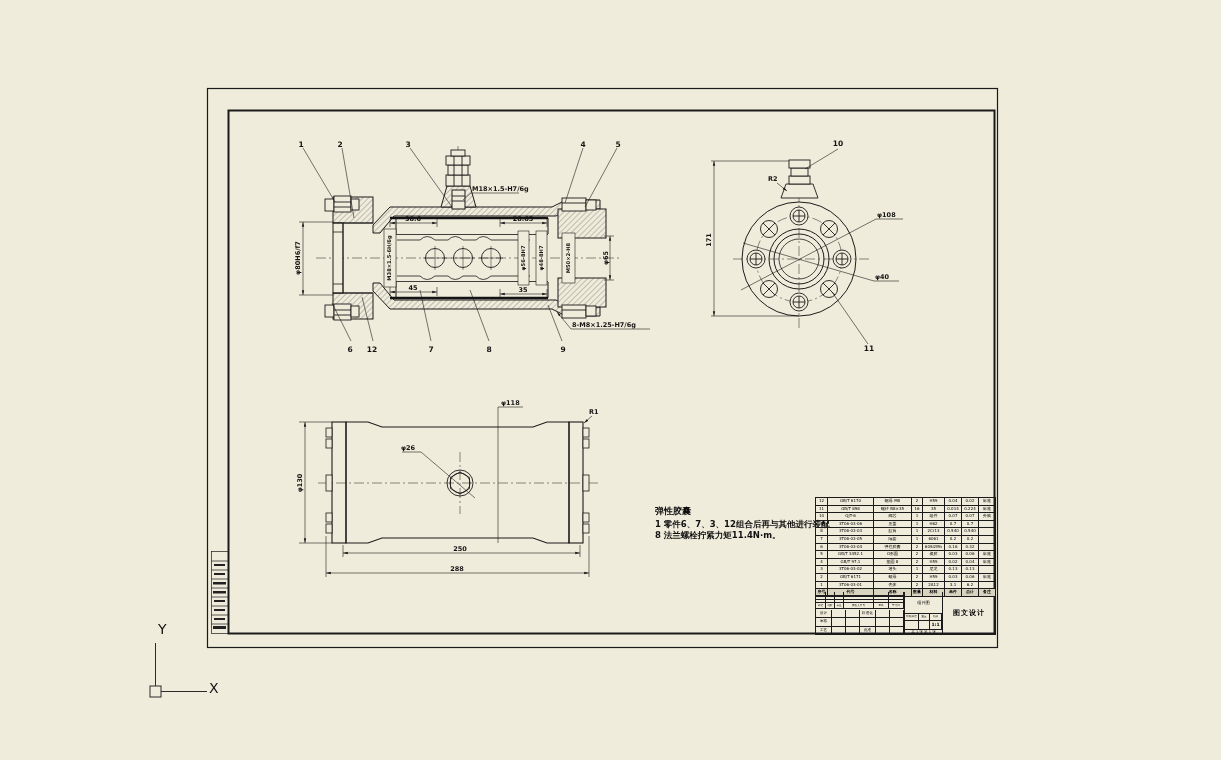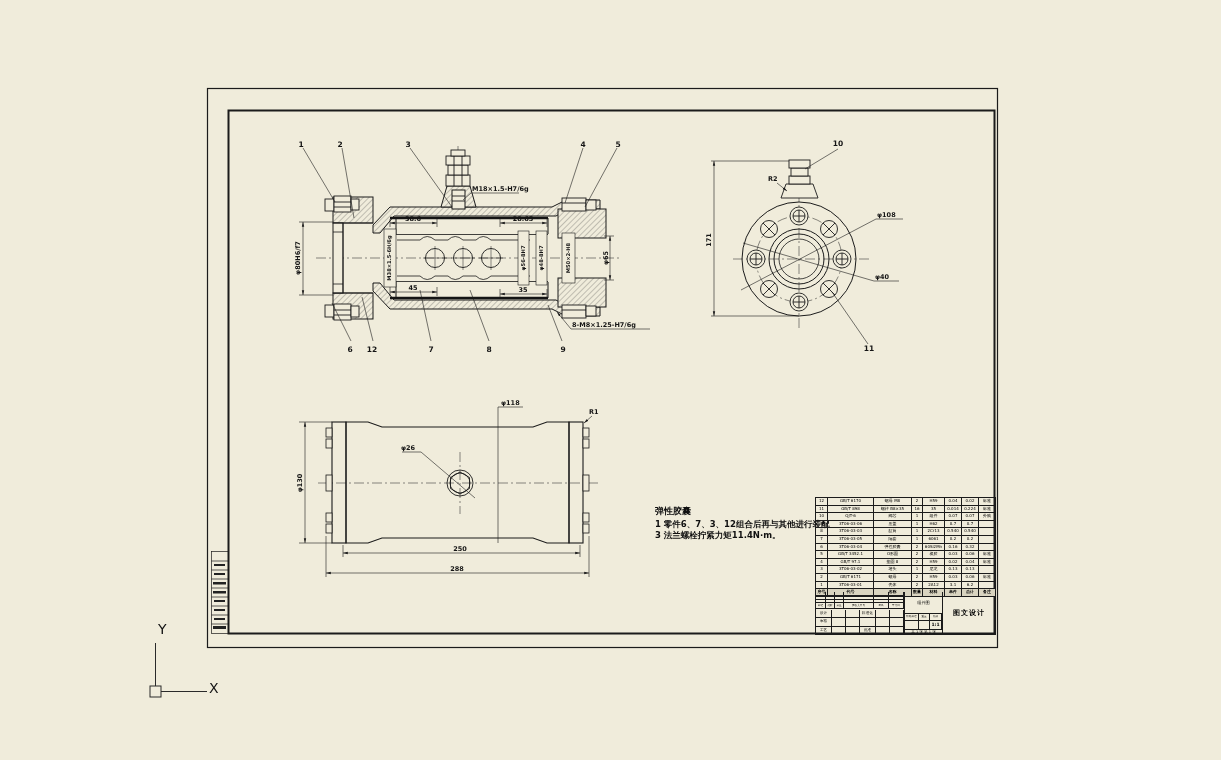--- a/index.html
+++ b/index.html
@@ -397,21 +397,21 @@
     <line x1="161" y1="691.5" x2="207" y2="691.5"></line>
     <text x="158" y="634" font-size="14" stroke="none" fill="#2a2a2a">Y</text>
     <text x="209" y="693" font-size="14" stroke="none" fill="#2a2a2a">X</text>
   </g>
 </svg>
 
 
 <div class="techreq">
   <div class="tr-title">弹性胶囊</div>
   <div>1 零件6、7、3、12组合后再与其他进行装配</div>
-  <div>3 法兰螺栓拧紧力矩11.4N·m。</div>
+  <div>8 法兰螺栓拧紧力矩11.4N·m。</div>
 </div>
 
 <div class="tabwrap">
   <div class="bom">
     <div class="bom-body" id="bom-body">
           <div class="bom-row">
             <span class="bc c0">12</span>
             <span class="bc c1">GB/T 6170</span>
             <span class="bc c2">螺母 M8</span>
             <span class="bc c3">2</span>

